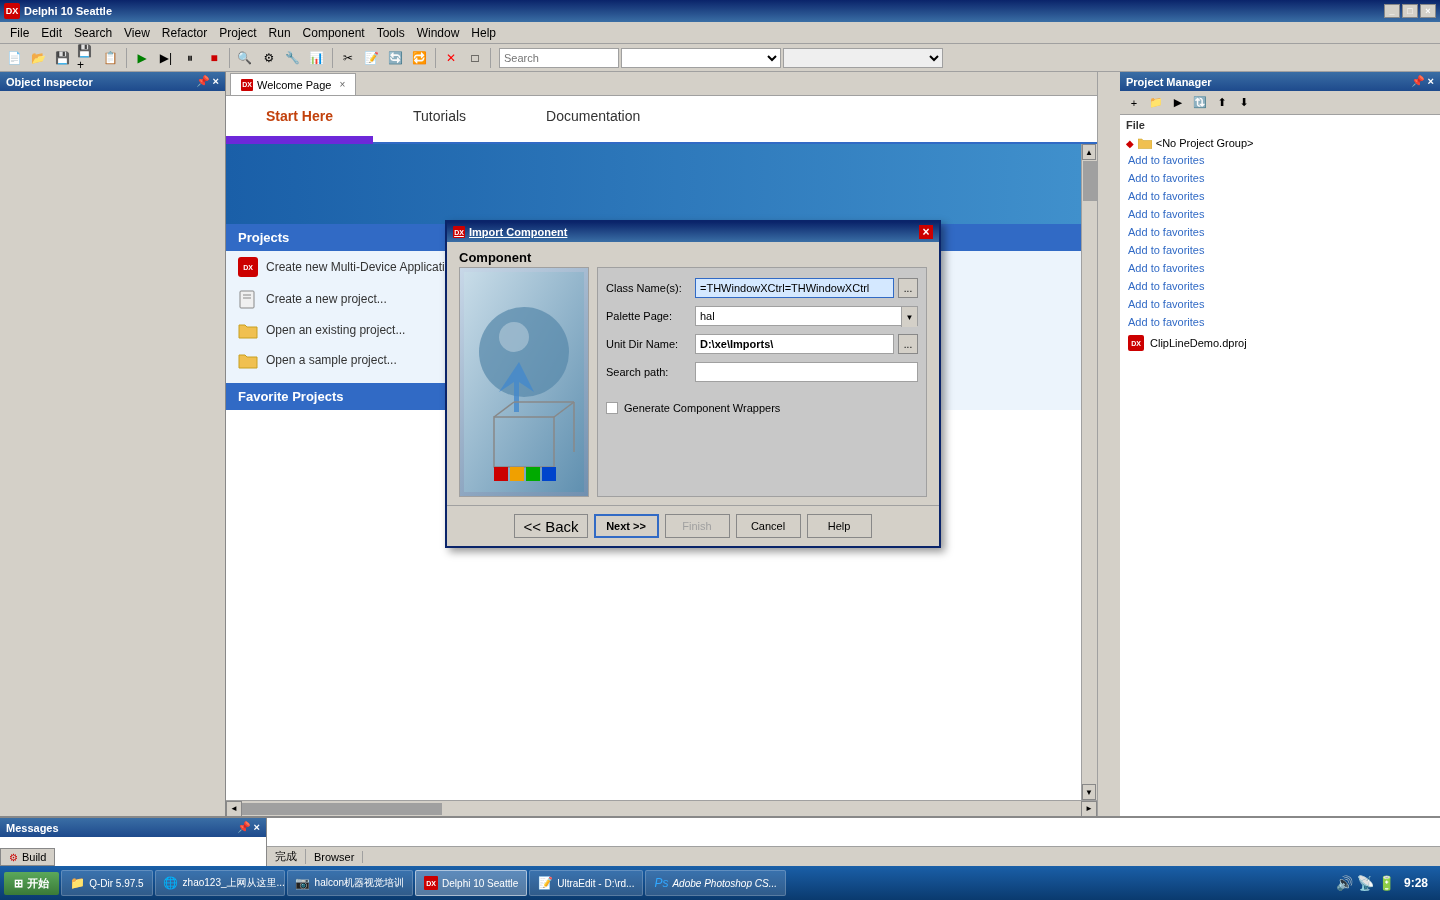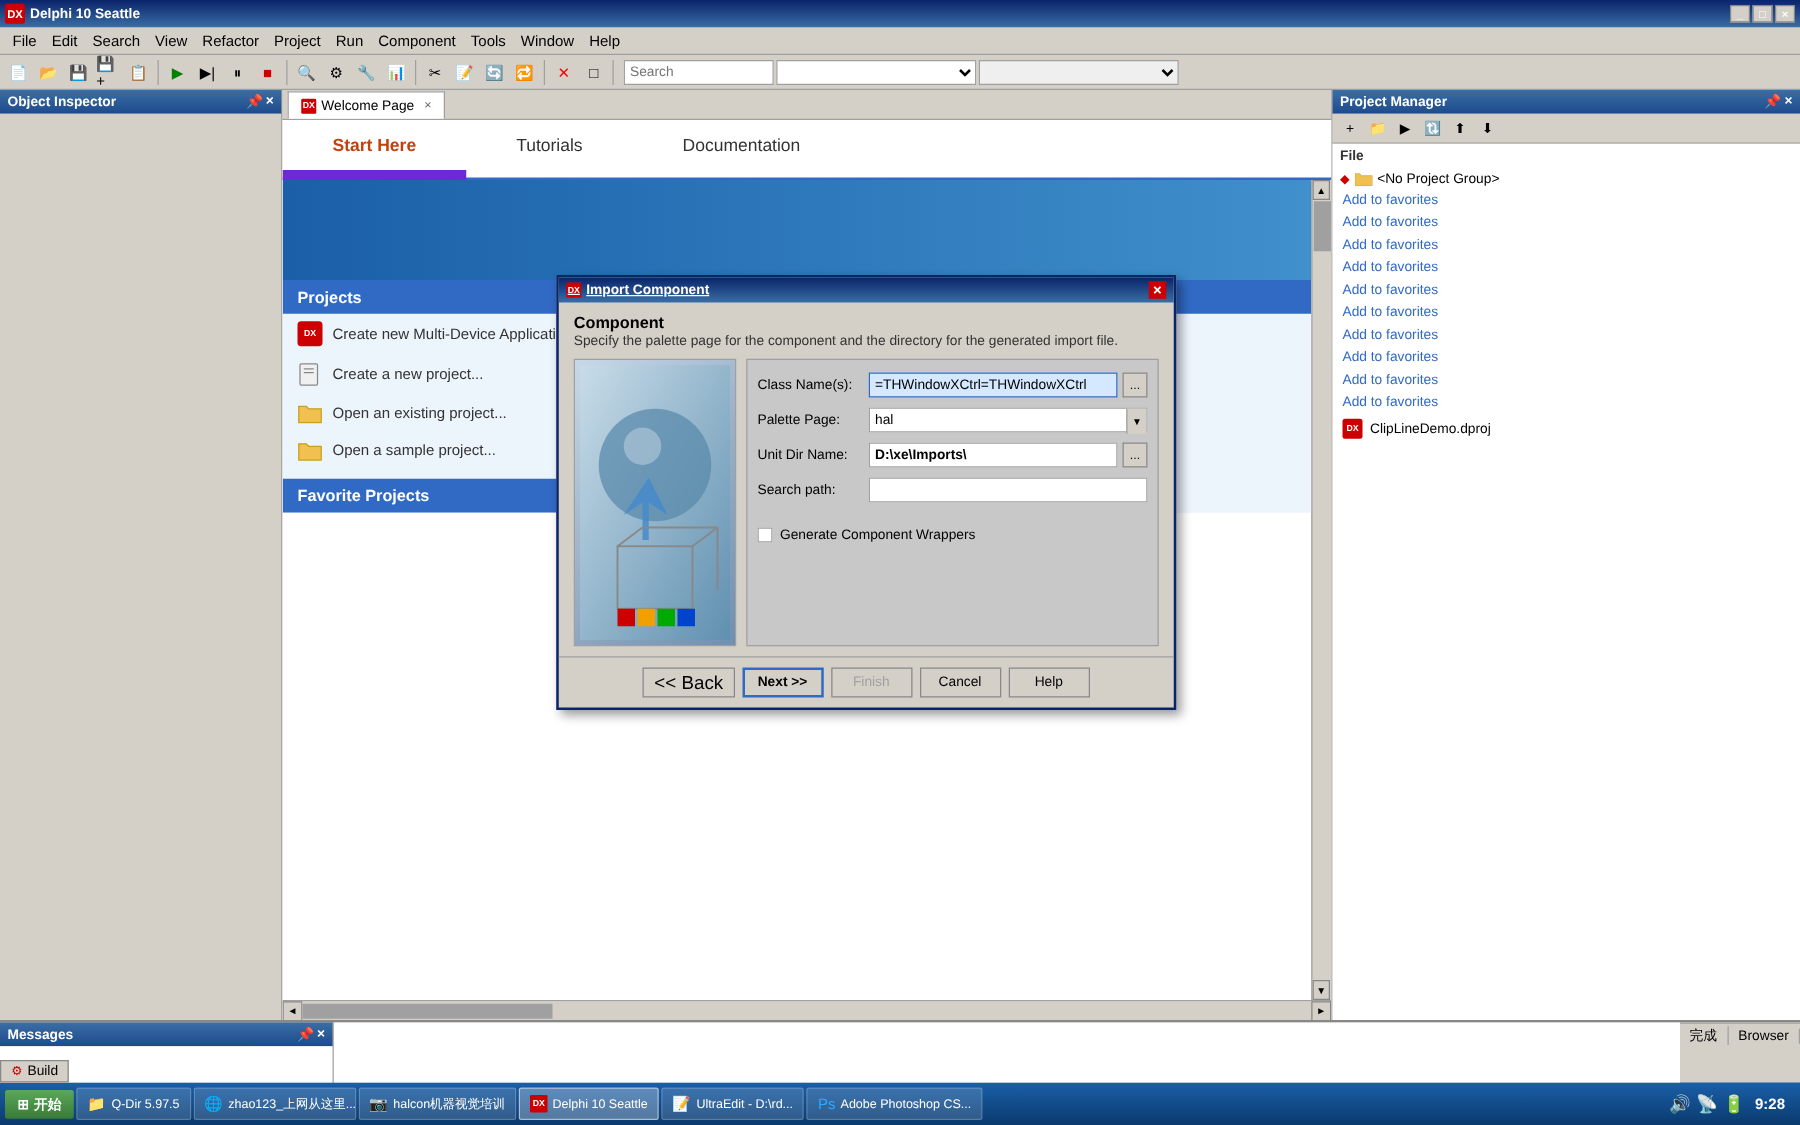--- a/index.html
+++ b/index.html
@@ -541,21 +541,21 @@
       <div style="height:16px;background:#d4d0c8;border-top:1px solid #a0a0a0;display:flex;align-items:center;">
         <div style="width:16px;height:16px;background:#d4d0c8;border:1px solid #888;display:flex;align-items:center;justify-content:center;font-size:8px;cursor:pointer;">◄</div>
         <div style="flex:1;height:100%;background:#d4d0c8;">
           <div style="width:200px;height:12px;background:#a0a0a0;margin:2px 0;"></div>
         </div>
         <div style="width:16px;height:16px;background:#d4d0c8;border:1px solid #888;display:flex;align-items:center;justify-content:center;font-size:8px;cursor:pointer;">►</div>
       </div>
     </div>
   </div>
 
-  <div class="right-panel" style="width:375px; background:#d4d0c8; border-left:1px solid #a0a0a0; display:flex; flex-direction:column;">
+  <div class="right-panel" style="width:343px; background:#d4d0c8; border-left:1px solid #a0a0a0; display:flex; flex-direction:column;padding-left:22px;">
     <div class="panel-header" style="background:linear-gradient(to bottom,#3a6ea5,#1e4a8c);color:white;font-size:11px;font-weight:bold;padding:3px 6px;display:flex;align-items:center;justify-content:space-between;">
       <span>Project Manager</span>
       <div style="display:flex;gap:2px;">
         <span>📌</span>
         <span>×</span>
       </div>
     </div>
 
     <div style="background:#d4d0c8; height:24px; display:flex; align-items:center; gap:2px; padding:0 4px; border-bottom:1px solid #a0a0a0;">
       <div style="width:20px;height:20px;background:#d4d0c8;border:1px solid transparent;display:flex;align-items:center;justify-content:center;font-size:11px;cursor:pointer;">+</div>
@@ -604,21 +604,21 @@
     <div style="background:linear-gradient(to bottom,#3a6ea5,#1e4a8c);color:white;font-size:11px;font-weight:bold;padding:3px 6px;display:flex;align-items:center;justify-content:space-between;">
       <span>Messages</span>
       <div style="display:flex;gap:2px;">
         <span>📌</span>
         <span>×</span>
       </div>
     </div>
     <div style="flex:1;background:white;"></div>
   </div>
 
-  <div style="flex:1;display:flex;justify-content:flex-end;">
+  <div style="flex:1;display:flex;flex-direction:column;justify-content:flex-end;">
     <div style="flex:1;background:white;"></div>
     <div style="height:20px;background:#d4d0c8;display:flex;align-items:center;border-top:1px solid #a0a0a0;">
       <span style="padding:0 8px;font-size:11px;border-right:1px solid #a0a0a0;">完成</span>
       <span style="padding:0 8px;font-size:11px;border-right:1px solid #a0a0a0;">Browser</span>
     </div>
   </div>
 
   <div style="position:absolute;bottom:34px;left:0;background:#d4d0c8;border:1px solid #888;padding:2px 8px;font-size:11px;cursor:pointer;display:flex;align-items:center;gap:4px;">
     <span style="color:#cc0000;font-size:10px;">⚙</span>
     <span>Build</span>
@@ -649,21 +649,21 @@
   <div class="taskbar-item active" style="background:rgba(255,255,255,0.3);color:white;font-size:10px;padding:2px 8px;height:26px;display:flex;align-items:center;gap:4px;border:1px solid rgba(255,255,255,0.5);cursor:pointer;border-radius:2px;max-width:130px;overflow:hidden;white-space:nowrap;">
     <div style="width:14px;height:14px;background:#cc0000;border-radius:1px;font-size:7px;color:white;display:flex;align-items:center;justify-content:center;font-weight:bold;flex-shrink:0;">DX</div>
     <span>Delphi 10 Seattle</span>
   </div>
 
   <div class="taskbar-item" style="background:rgba(255,255,255,0.15);color:white;font-size:10px;padding:2px 8px;height:26px;display:flex;align-items:center;gap:4px;border:1px solid rgba(255,255,255,0.2);cursor:pointer;border-radius:2px;max-width:130px;overflow:hidden;white-space:nowrap;">
     <span style="font-size:12px;">📝</span>
     <span>UltraEdit - D:\rd...</span>
   </div>
 
-  <div class="taskbar-item" style="background:rgba(255,255,255,0.15);color:white;font-size:10px;padding:2px 8px;height:26px;display:flex;align-items:center;gap:4px;border:1px solid rgba(255,255,255,0.2);cursor:pointer;border-radius:2px;max-width:150px;overflow:hidden;white-space:nowrap;">
+  <div class="taskbar-item" style="background:rgba(255,255,255,0.15);color:white;font-size:10px;padding:2px 8px;height:26px;display:flex;align-items:center;gap:4px;border:1px solid rgba(255,255,255,0.2);cursor:pointer;border-radius:2px;max-width:150px;overflow:hidden;white-space:nowrap;font-style:italic;">
     <span style="font-size:12px;color:#31a8ff;">Ps</span>
     <span>Adobe Photoshop CS...</span>
   </div>
 
   <div style="margin-left:auto;color:white;font-size:11px;padding:0 8px;display:flex;align-items:center;gap:8px;">
     <span style="font-size:14px;">🔊 📡 🔋</span>
     <span style="font-size:12px;font-weight:bold;">9:28</span>
   </div>
 </div>
 
@@ -671,21 +671,20 @@
   <div class="dialog-title-bar">
     <div style="display:flex;align-items:center;text-decoration:underline;">
       <div class="dialog-title-icon">DX</div>
       <span>Import Component</span>
     </div>
     <div class="dialog-close">×</div>
   </div>
 
   <div class="dialog-body">
     <div class="dialog-section-title">Component</div>
-    <div class="dialog-description">Specify the palette page for the component and the directory for the generated import file.</div>
 
     <div class="dialog-content">
 
       <div class="dialog-left-img">
         <svg width="120" height="220" viewBox="0 0 120 220">
 
           <defs>
             <linearGradient id="bgGrad" x1="0" y1="0" x2="1" y2="1">
               <stop offset="0%" stop-color="#c8dce8"></stop>
               <stop offset="100%" stop-color="#6090b0"></stop>

